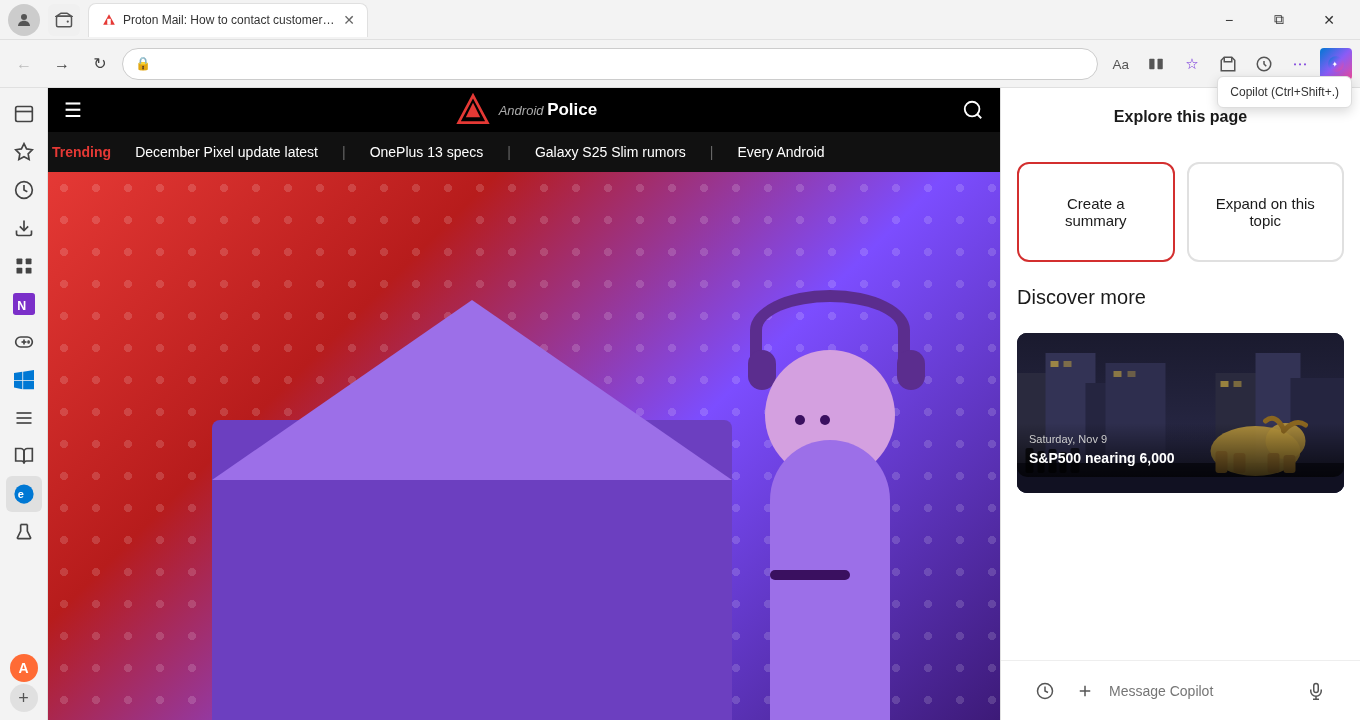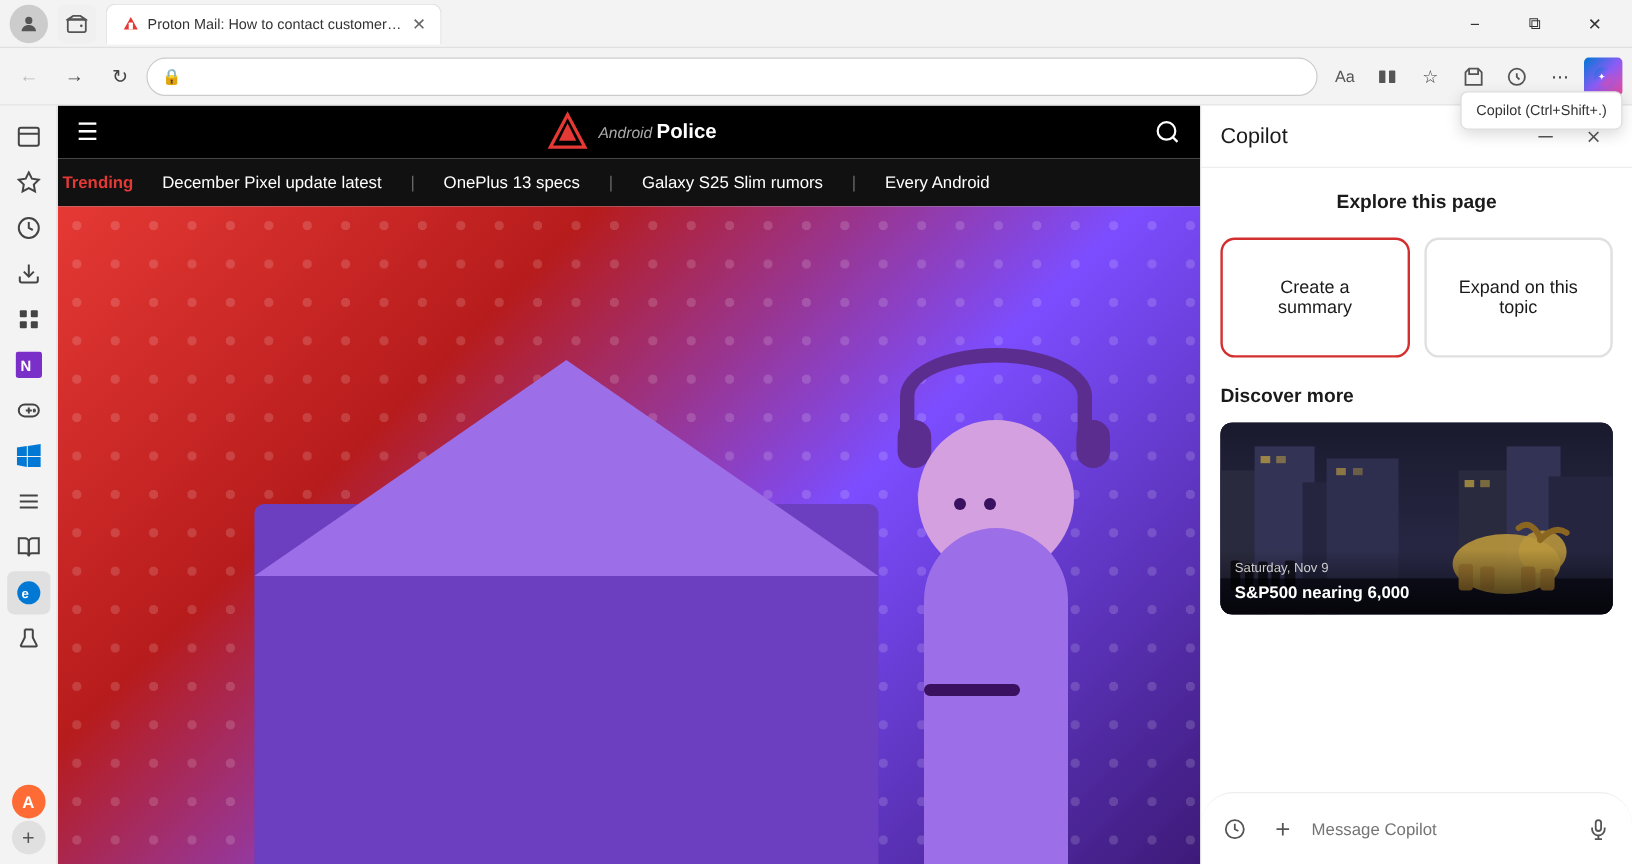--- a/index.html
+++ b/index.html
@@ -79,21 +79,21 @@
       gap: 8px;
       font-size: 13px;
       color: #333;
     }
     .address-bar-lock { color: #5a5a5a; font-size: 13px; }
     .address-text { flex: 1; color: #333; }
     .nav-actions { display: flex; align-items: center; gap: 4px; }
     .nav-action-btn {
       width: 32px; height: 32px;
       display: flex; align-items: center; justify-content: center;
-      border-radius: 4px; cursor: pointer; color: #404040; font-size: 15px;
+      border-radius: 4px; cursor: pointer; color: #6d28d9; font-size: 15px;
     }
     .copilot-btn {
       width: 32px; height: 32px;
       border-radius: 4px;
       background: linear-gradient(135deg, #0078d4, #8b5cf6, #ec4899);
       display: flex; align-items: center; justify-content: center;
       cursor: pointer; position: relative;
     }
     .copilot-btn svg { width: 18px; height: 18px; }
 
@@ -374,55 +374,55 @@
       display: flex;
       align-items: center;
       justify-content: center;
       text-align: center;
       font-size: 15px;
       font-weight: 500;
       color: #1a1a1a;
       min-height: 100px;
       background: #fff;
       transition: border-color 0.2s;
+      margin-top: 16px;
     }
     .action-card.selected {
       border: 2.5px solid #d32f2f;
     }
 
-    .discover-title { font-size: 16px; font-weight: 700; color: #1a1a1a; margin-bottom: 12px; }
+    .discover-title { font-size: 20px; font-weight: 400; color: #1a1a1a; margin-bottom: 24px; }
     .discover-image {
       width: 100%;
       height: 160px;
       border-radius: 10px;
       background: linear-gradient(135deg, #1a1a2e 0%, #16213e 50%, #0f3460 100%);
       position: relative;
       overflow: hidden;
       cursor: pointer;
     }
     .discover-caption {
       position: absolute;
-      bottom: 0;
+      bottom: 16px;
       left: 0;
       right: 0;
       padding: 10px 12px;
       background: linear-gradient(transparent, rgba(0,0,0,0.7));
       border-radius: 0 0 10px 10px;
     }
     .discover-date { color: #ccc; font-size: 11px; margin-bottom: 4px; }
     .discover-headline { color: #fff; font-size: 14px; font-weight: 600; line-height: 1.3; }
 
     .copilot-footer {
       height: 60px;
       border-top: 1px solid #eee;
       display: flex;
       align-items: center;
-      padding: 0 12px;
+      padding: 0 28px;
       gap: 8px;
-      border-radius: 27px;
     }
     .footer-btn {
       width: 32px; height: 32px;
       display: flex; align-items: center; justify-content: center;
       border-radius: 50%; cursor: pointer; color: #555; font-size: 16px;
     }
     .message-input {
       flex: 1;
       height: 36px;
       border: none;
@@ -660,34 +660,20 @@
       <div class="char-head"></div>
       <div class="char-body"></div>
       <div class="char-eye-l"></div>
       <div class="char-eye-r"></div>
       <div class="char-mouth-bar"></div>
     </div>
   </div>
 </div>
 
 <div class="copilot-panel">
-  <div class="copilot-header">
-    <span class="copilot-title">Copilot</span>
-    <div class="copilot-header-btn">
-      <svg width="16" height="16" viewBox="0 0 24 24" fill="none" stroke="#555" stroke-width="2">
-          <line x1="3" y1="12" x2="21" y2="12"></line>
-        </svg>
-    </div>
-    <div class="copilot-header-btn">
-      <svg width="16" height="16" viewBox="0 0 24 24" fill="none" stroke="#555" stroke-width="2">
-          <line x1="18" y1="6" x2="6" y2="18"></line>
-          <line x1="6" y1="6" x2="18" y2="18"></line>
-        </svg>
-    </div>
-  </div>
 
   <div class="copilot-body">
     <div class="explore-title">Explore this page</div>
 
     <div class="action-cards">
       <div class="action-card selected">Create a summary</div>
       <div class="action-card">Expand on this topic</div>
     </div>
 
     <div class="discover-title">Discover more</div>

